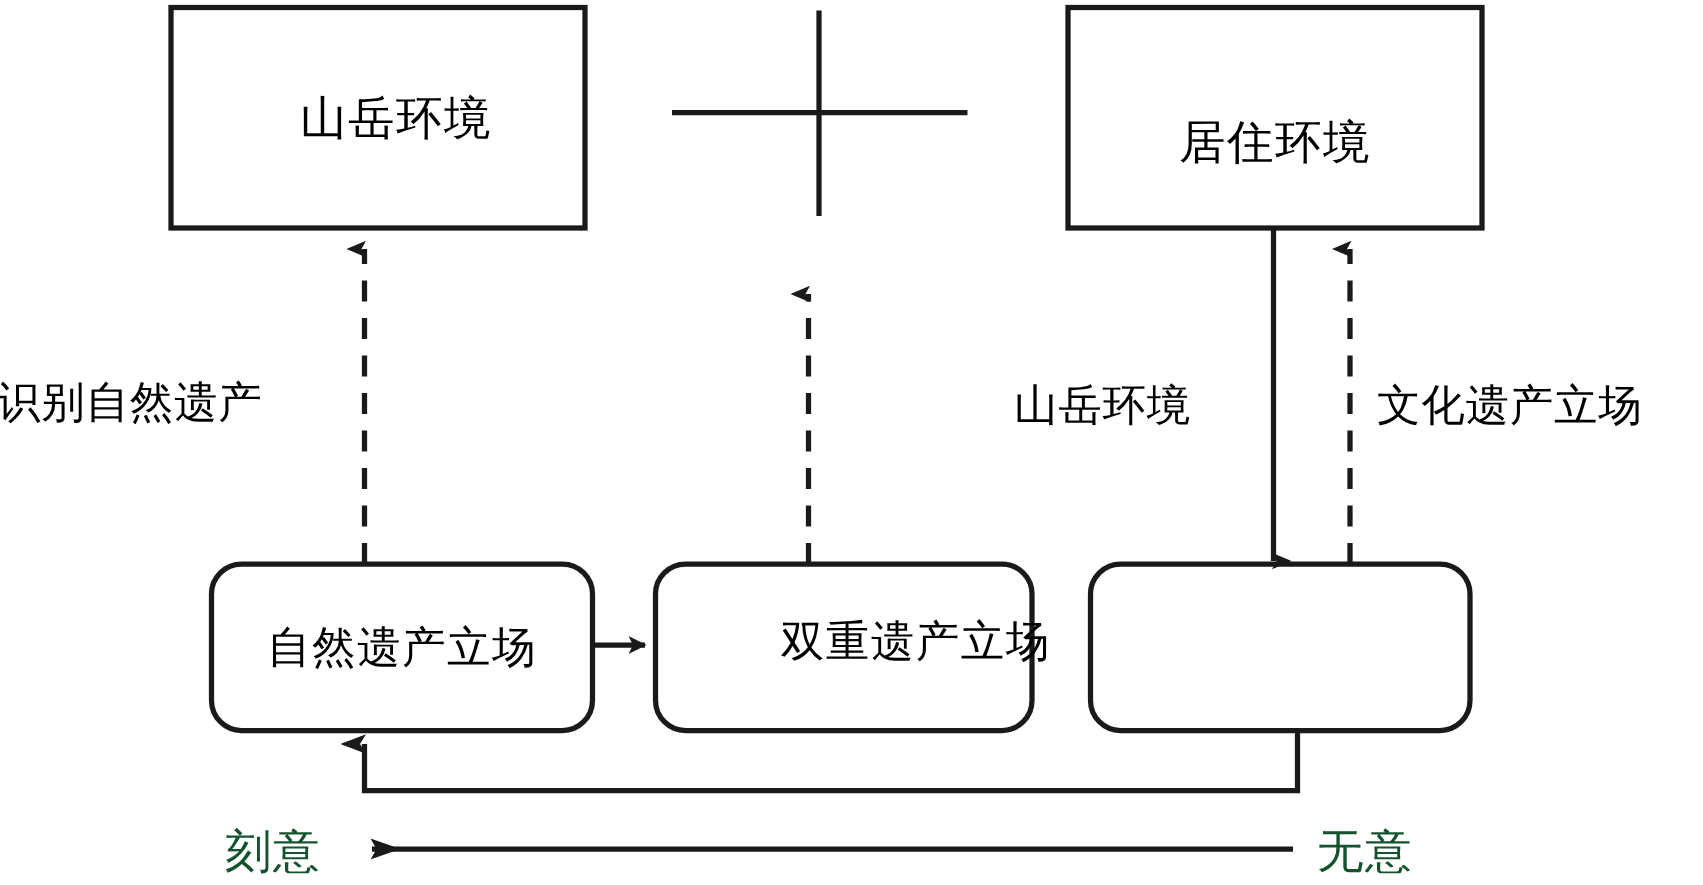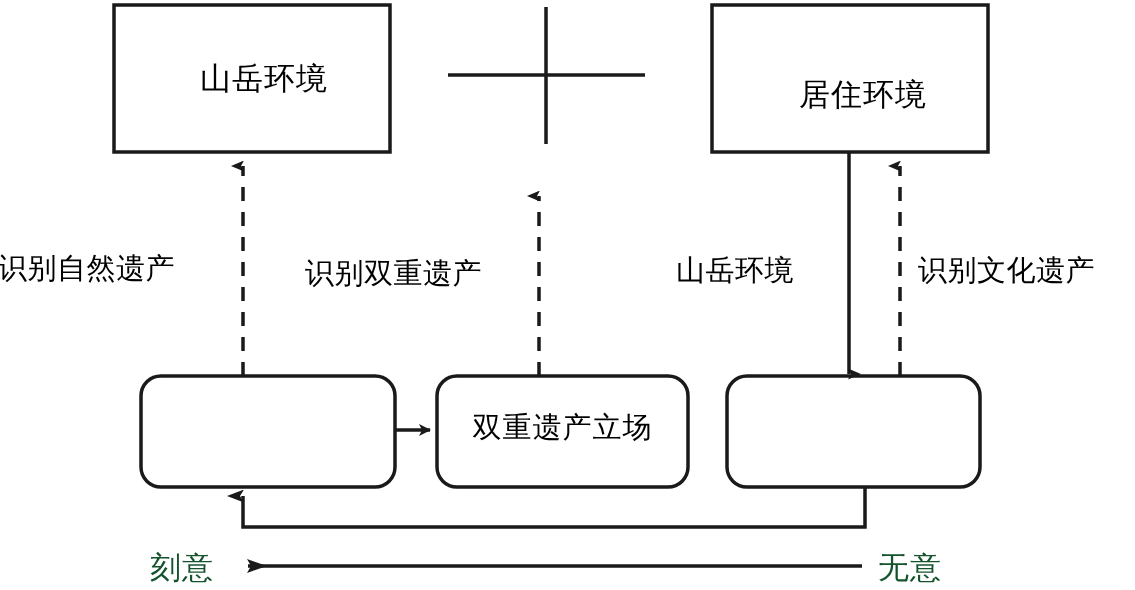--- a/index.html
+++ b/index.html
@@ -106,31 +106,31 @@
 
     <line x1="396" y1="430" x2="430" y2="430" stroke="#1a1a1a" stroke-width="3.5" marker-end="url(#arrow-right)"></line>
 
     <path d="M865,487 L865,527 L243,527 L243,496" fill="none" stroke="#1a1a1a" stroke-width="3.5" marker-end="url(#arrow-up-thin)"></path>
 
     <line x1="862" y1="566" x2="248" y2="566" stroke="#1a1a1a" stroke-width="3.5" marker-end="url(#arrow-left-thin)"></line>
   </svg>
 
   <div class="node-label rect-node-label" style="left:114px; top:5px; width:300px; height:147px;">山岳环境</div>
 
-  <div class="node-label rect-node-label" style="left:712px; top:5px; width:276px; height:179px;padding-left:13px;">居住环境</div>
+  <div class="node-label rect-node-label" style="left:712px; top:5px; width:276px; height:179px;">居住环境</div>
 
+  <div class="node-label round-node-label" style="left:141px; top:376px; width:254px; height:111px;">自然遗产立场</div>
 
-  <div class="node-label round-node-label" style="left:437px; top:376px; width:251px; height:104px;">双重遗产立场</div>
+  <div class="node-label round-node-label" style="left:437px; top:376px; width:251px; height:104px;padding-left:48px;">双重遗产立场</div>
 
 
   <div class="edge-label" style="left:-2px; top:249px;">识别自然遗产</div>
 
-  <div class="edge-label" style="left:305px; top:254px;">识别双重遗产</div>
 
   <div class="edge-label" style="left:676px; top:251px;">山岳环境</div>
 
-  <div class="edge-label" style="left:918px; top:251px;">识别文化遗产</div>
+  <div class="edge-label" style="left:918px; top:251px;">文化遗产立场</div>
 
   <div class="axis-label" style="left:150px; top:547px;">刻意</div>
 
   <div class="axis-label" style="left:878px; top:547px;">无意</div>
 
 </div>
 
 </body></html>

